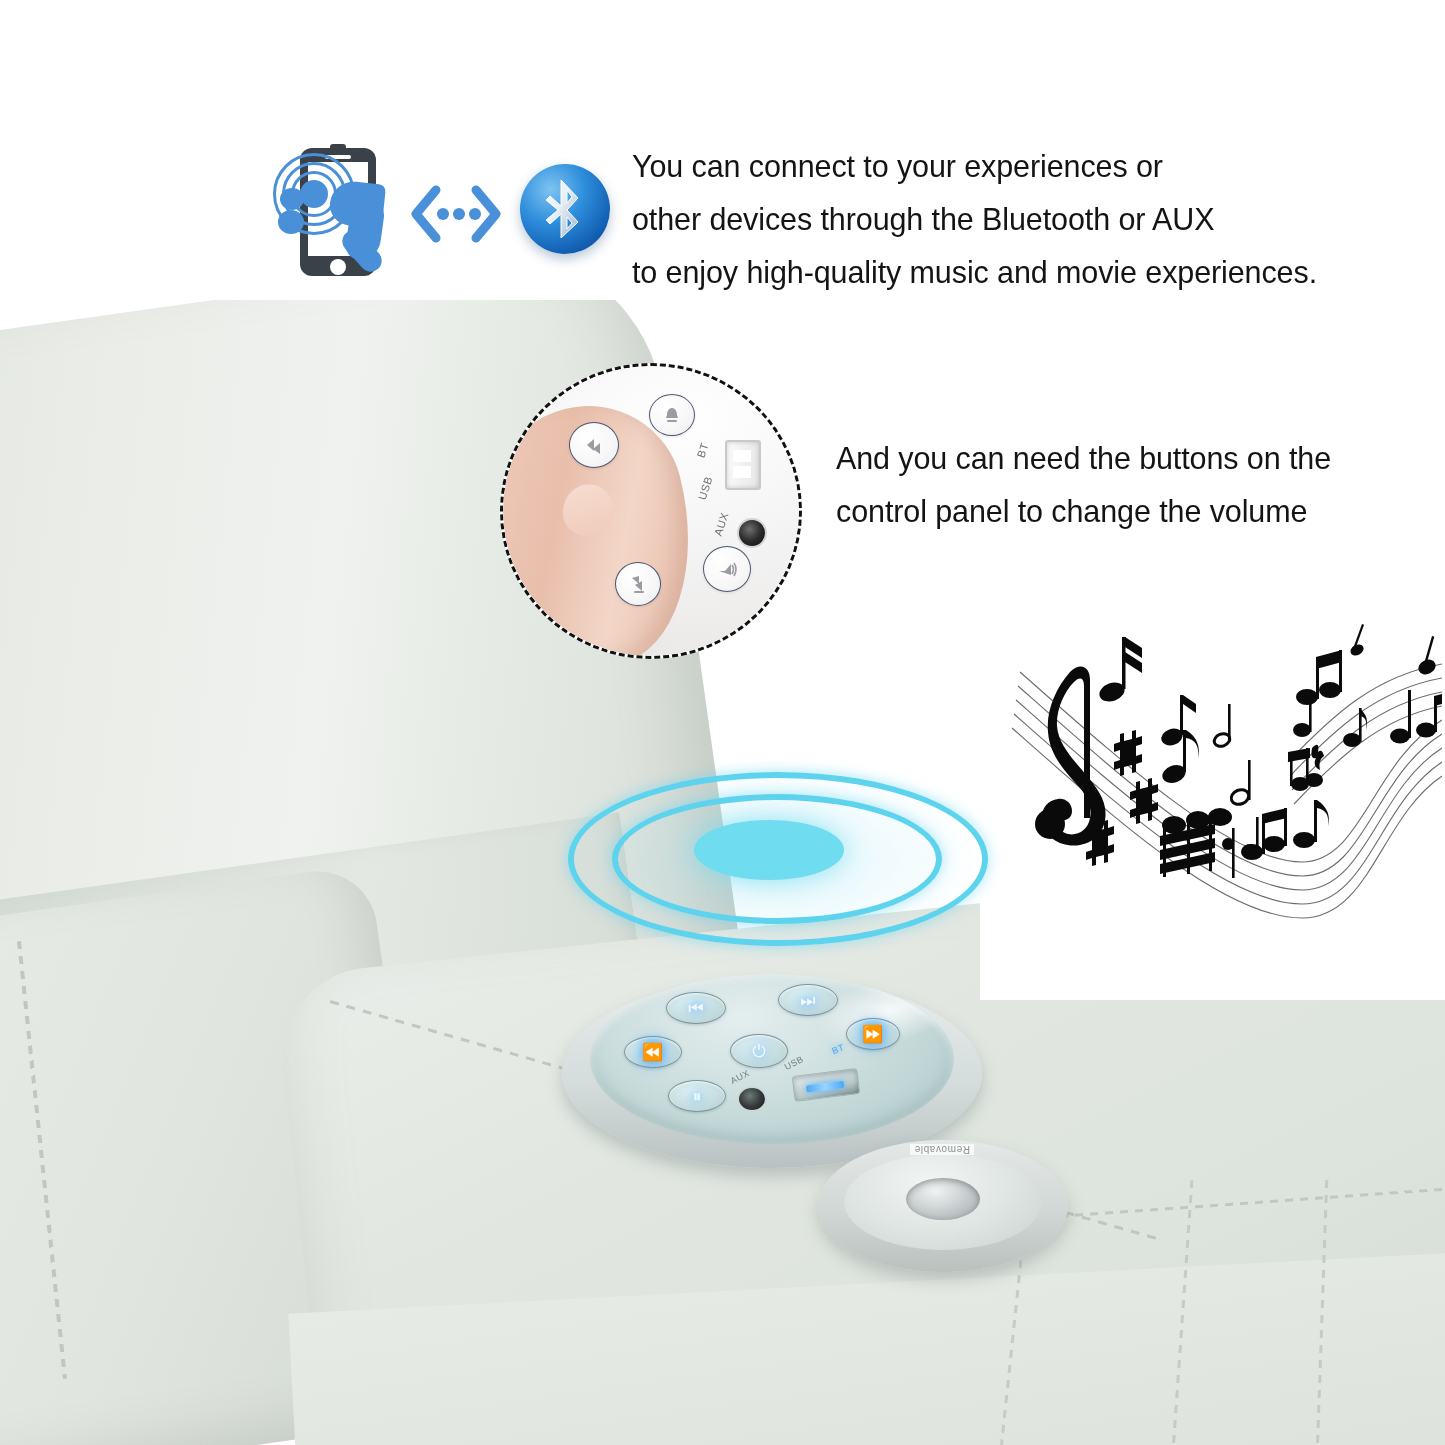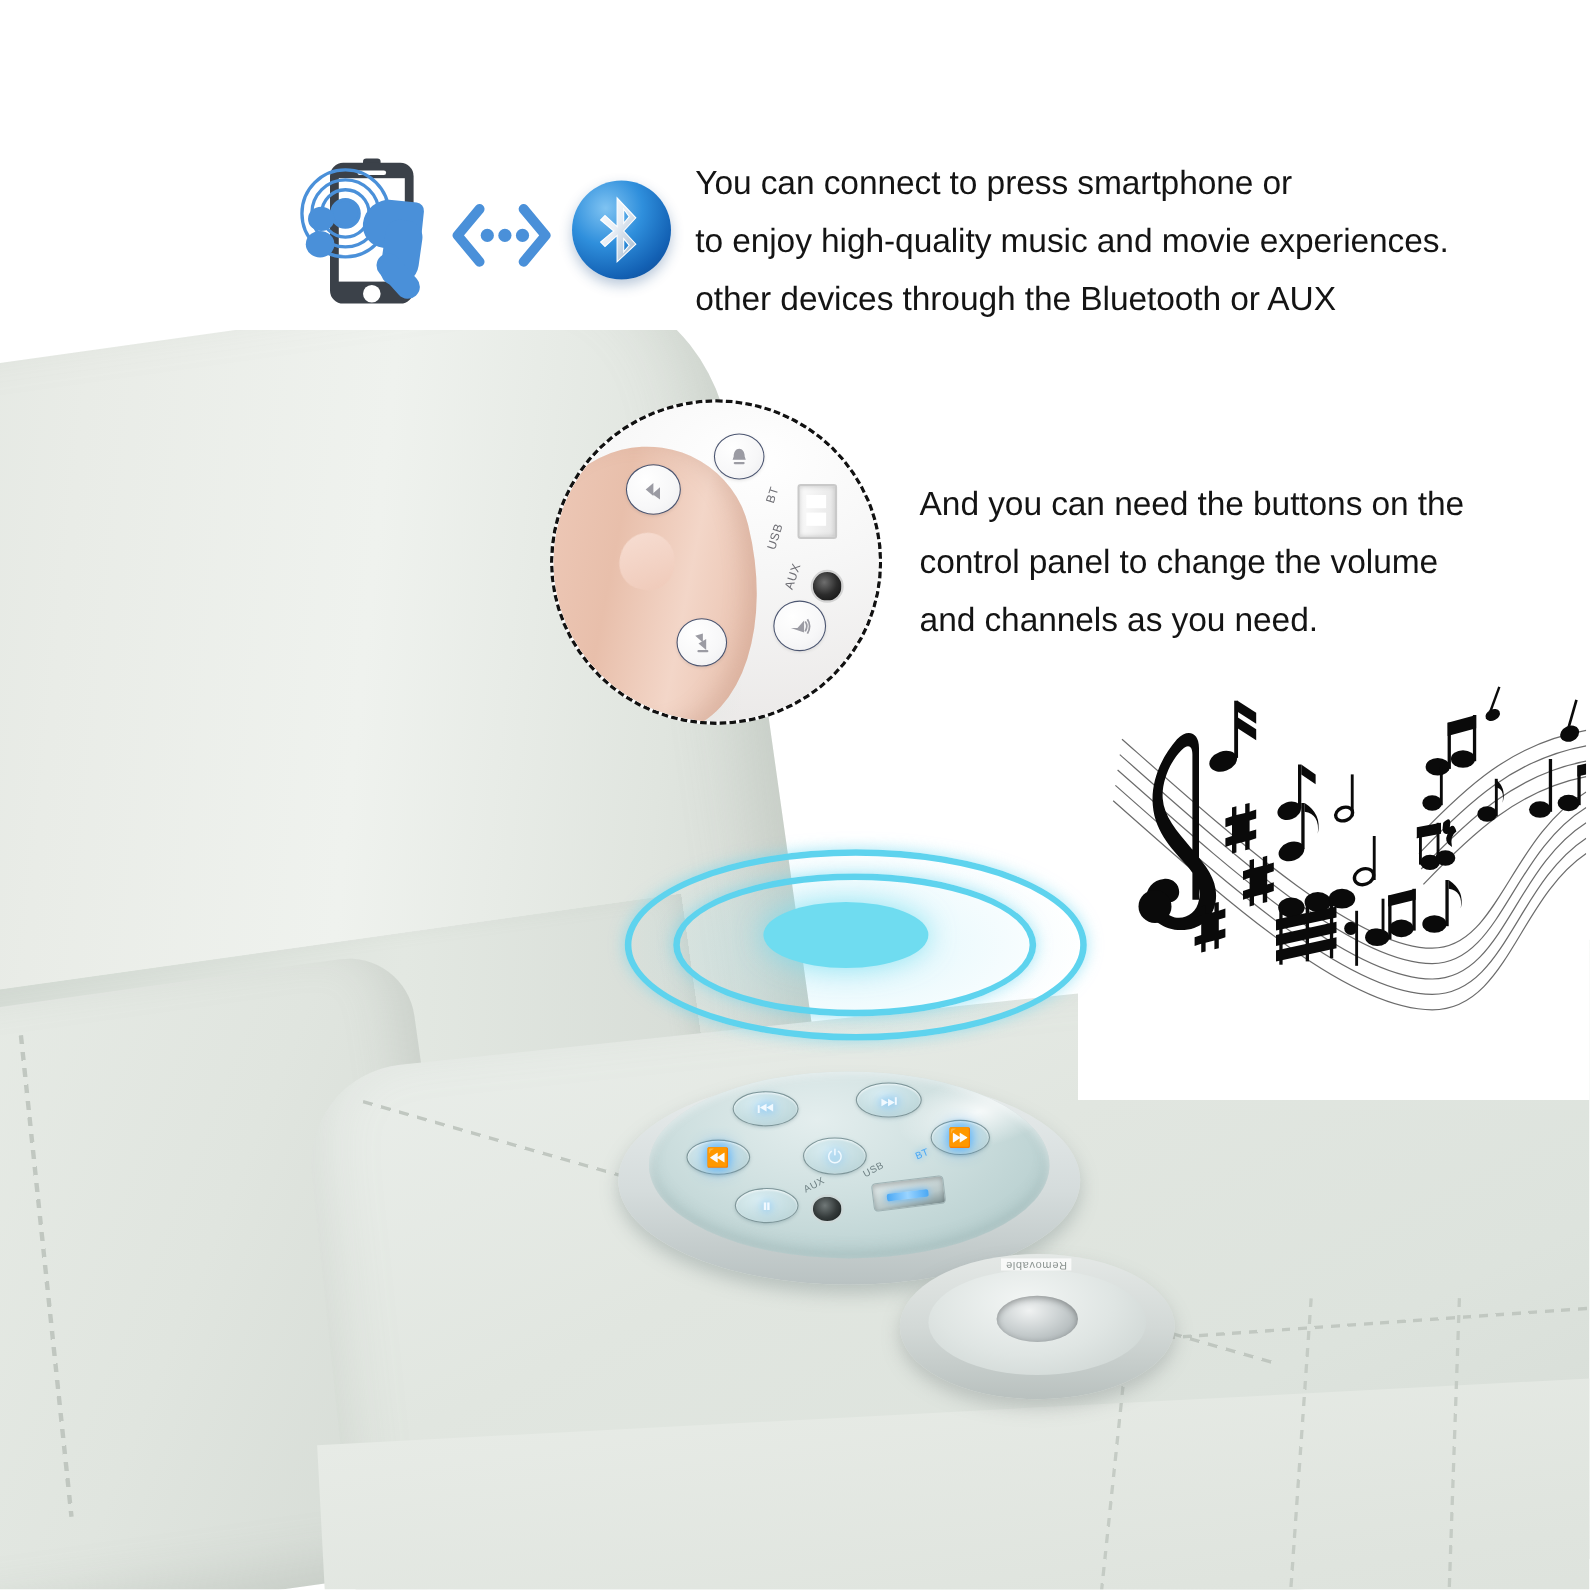--- a/index.html
+++ b/index.html
@@ -456,23 +456,23 @@
         </defs>
         <path d="M41 16 L41 42 L30 32 L26 36 L38 46 L26 56 L30 60 L41 50 L41 74
                  L58 58 L47 46 L58 34 Z
                  M47 26 L52 33 L47 39 Z
                  M47 53 L52 59 L47 65 Z" fill="url(#btg)" stroke="#ffffff" stroke-width="1"></path>
       </svg>
     </div>
   </div>
 
   <div class="para" id="para-top">
-    <span class="ln">You can connect to press smartphone or</span>
+    <span class="ln">You can connect to your experiences or</span>
+    <span class="ln">other devices through the Bluetooth or AUX</span>
     <span class="ln">to enjoy high-quality music and movie experiences.</span>
-    <span class="ln">other devices through the Bluetooth or AUX</span>
   </div>
 
   <div class="closeup">
     <div class="cu-inner">
       <div class="cu-shade-bl"></div>
       <div class="cu-finger">
         <div class="cu-nail"></div>
       </div>
 
       <div class="cu-btn cu-b-up">
@@ -510,21 +510,20 @@
 
       <div class="cu-lbl cu-lbl-bt">BT</div>
       <div class="cu-lbl cu-lbl-usb">USB</div>
       <div class="cu-lbl cu-lbl-aux">AUX</div>
     </div>
   </div>
 
   <div class="para" id="para-mid">
     <span class="ln">And you can need the buttons on the</span>
     <span class="ln">control panel to change the volume</span>
-    <span class="ln">and channels as you need.</span>
   </div>
 
   <div class="music">
     <svg width="440" height="318" viewBox="0 0 440 318">
       <g fill="none" stroke="#3a3a3a" stroke-width="1.1" opacity=".75">
         <path d="M18 60 C120 150 230 250 300 250 C360 250 370 150 440 108"></path>
         <path d="M16 74 C118 164 228 264 300 264 C362 264 372 164 440 122"></path>
         <path d="M14 88 C116 178 226 278 300 278 C364 278 374 178 440 136"></path>
         <path d="M12 102 C114 192 224 292 300 292 C366 292 376 192 440 150"></path>
         <path d="M10 116 C112 206 222 306 300 306 C368 306 378 206 440 164"></path>

